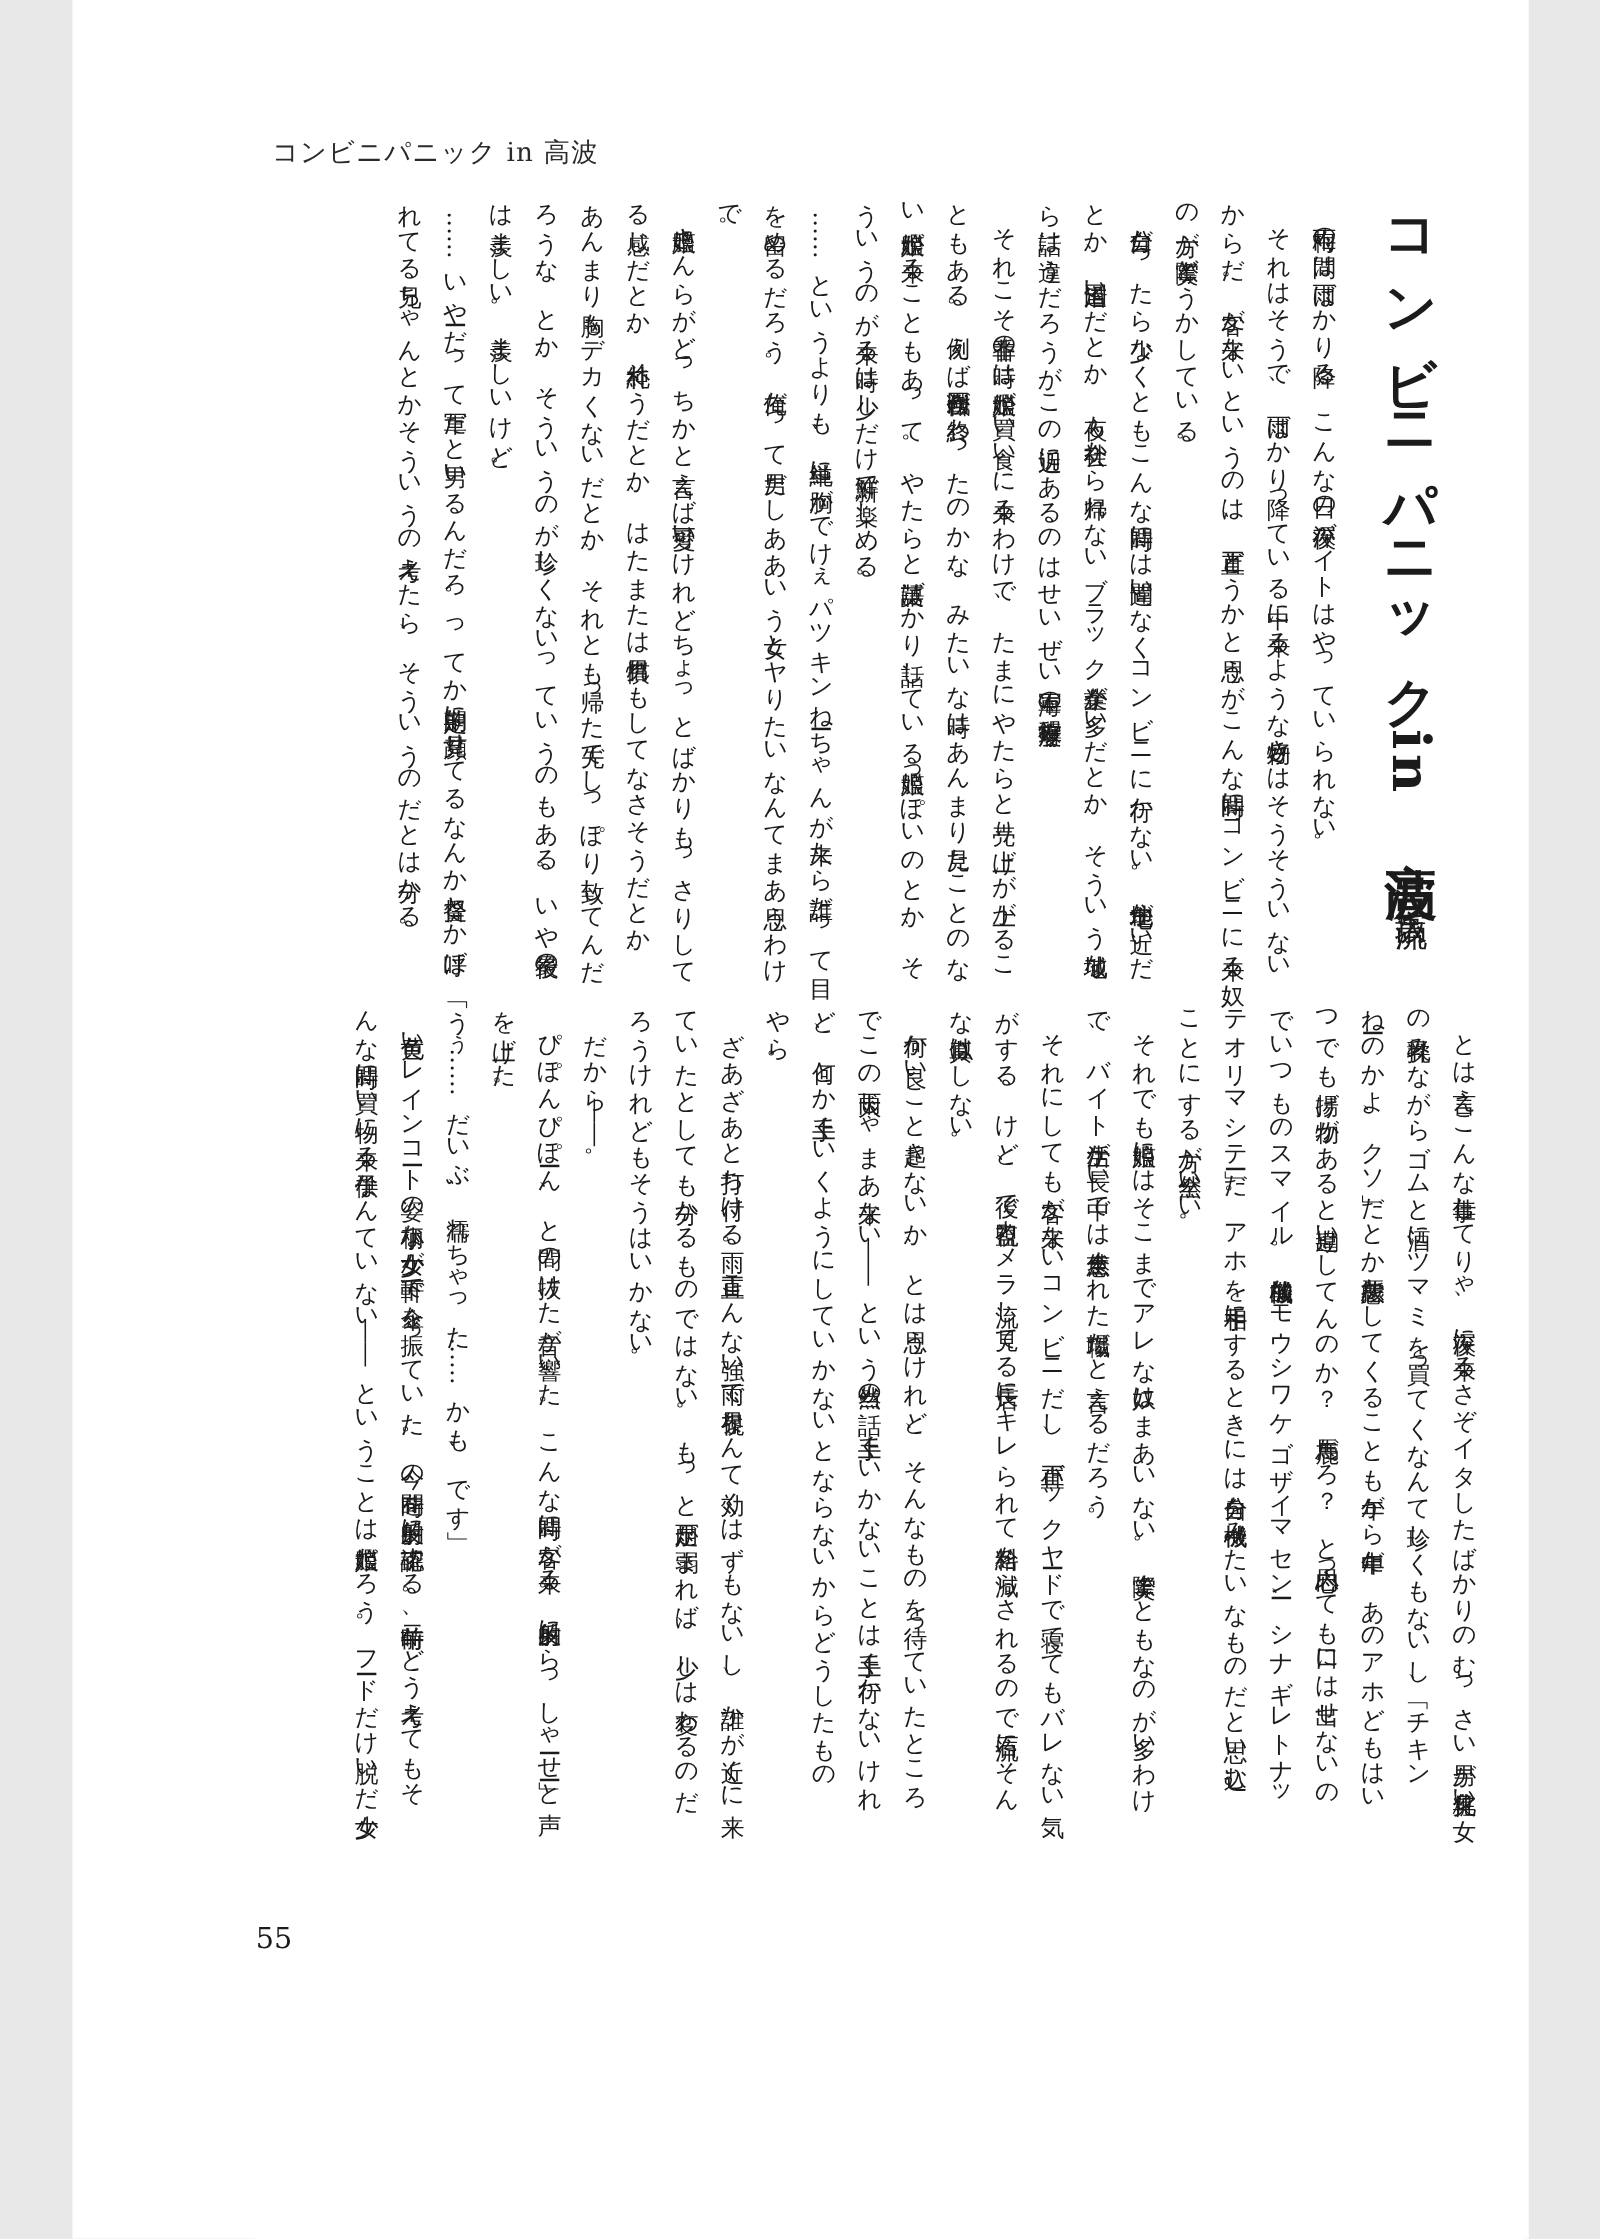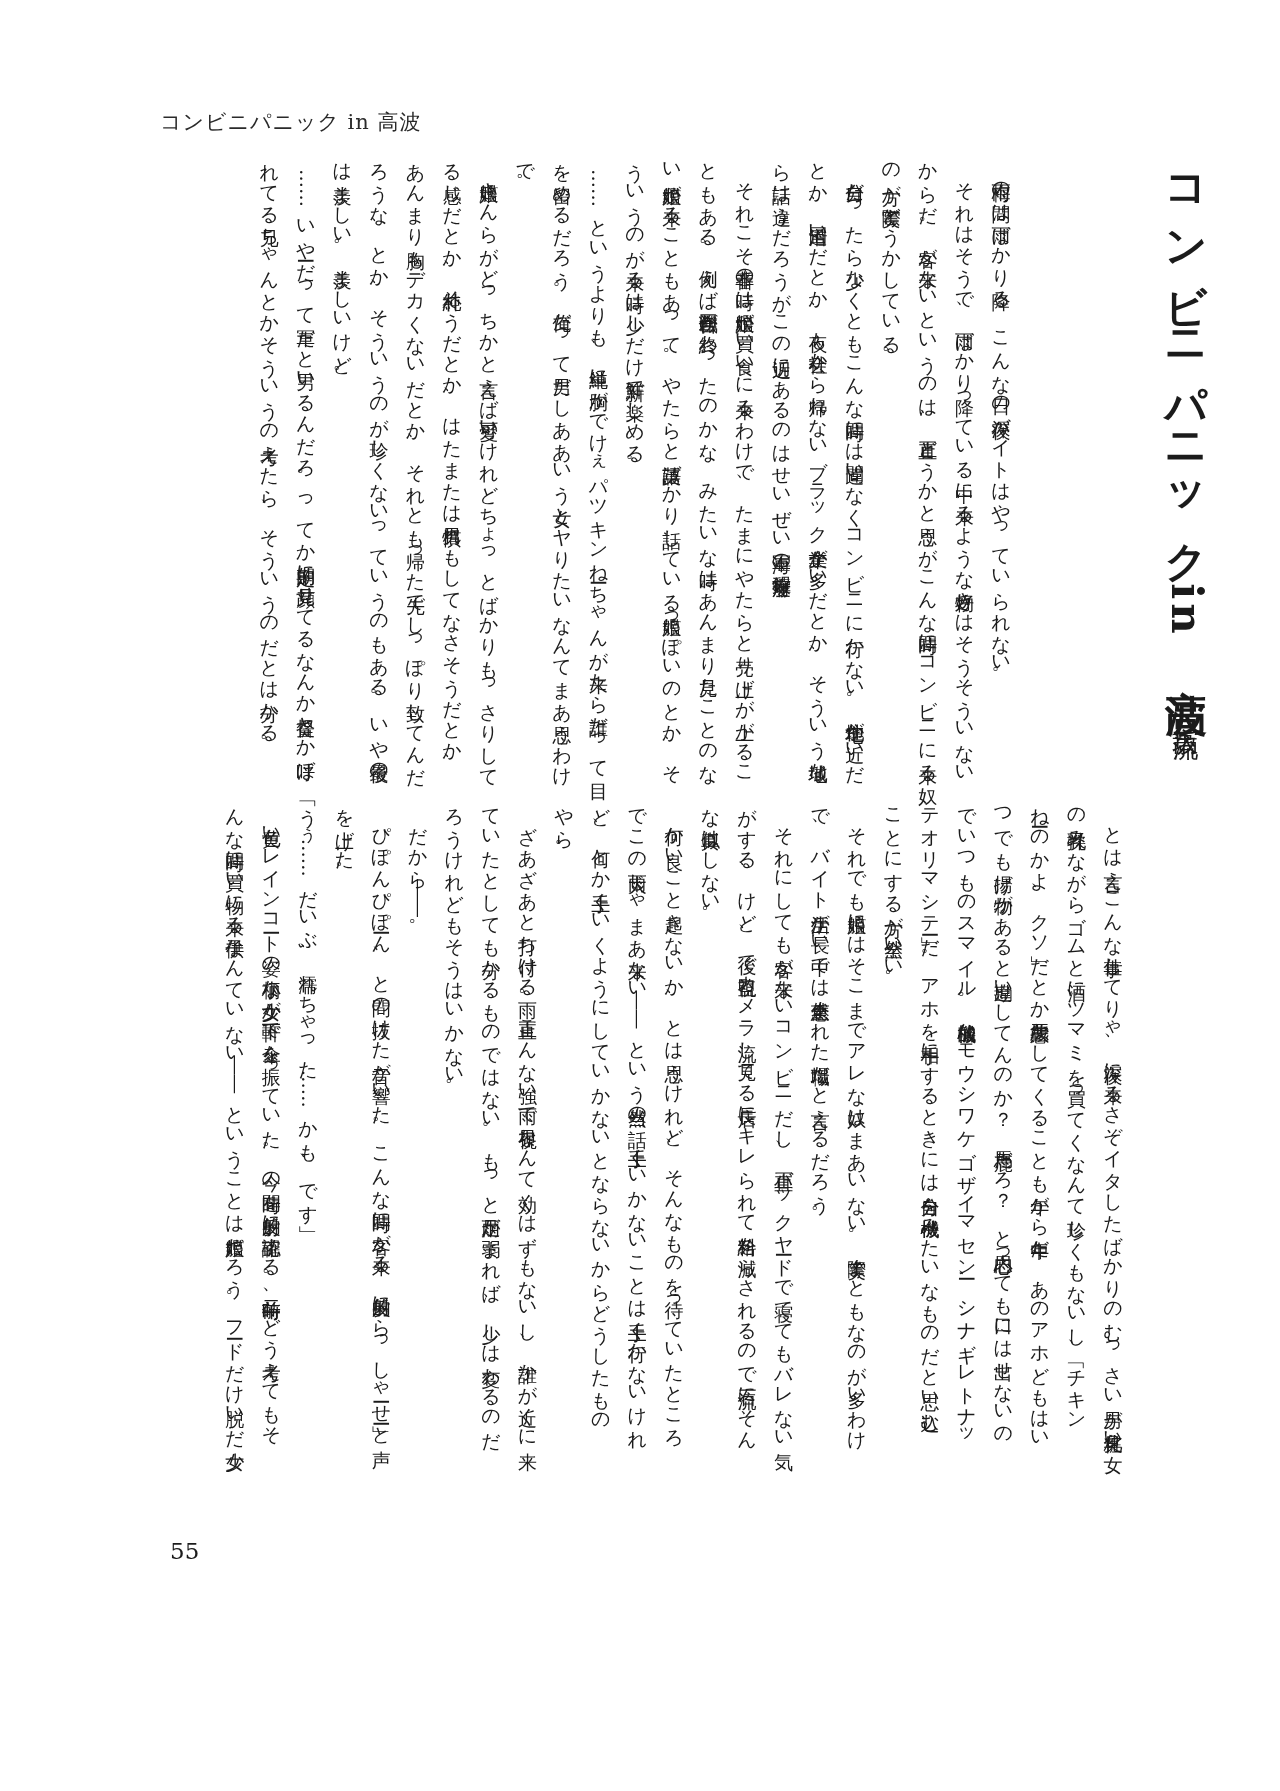--- a/index.html
+++ b/index.html
@@ -1,18 +1,18 @@
 <!DOCTYPE html>
 <html><head>
 <meta charset="utf-8">
 <style>
   html,body{margin:0;padding:0;background:#e8e8e8;}
   .page{
     position:relative;
-    width:1280px;height:1791px;
+    width:1165px;height:1791px;
     margin:0 auto;
     background:#ffffff;
     color:#1b1b1b;
     font-family:"DejaVu Serif","Liberation Serif",serif;
     overflow:hidden;
   }
   .running-header{
     position:absolute;
     left:160px;top:108px;
     font-size:21px;
@@ -54,21 +54,21 @@
   .block-top{
     top:150px;left:140px;
     width:880px;height:630px;
   }
   .block-bottom{
     top:795px;left:140px;
     width:992px;height:646px;
   }
   .page-number{
     position:absolute;
-    left:170px;top:1538px;
+    left:147px;top:1538px;
     font-size:23px;
     color:#1b1b1b;
   }
 </style>
 </head>
 <body>
 
 <div class="page">
 
   <div class="running-header">コンビニパニック in 高波</div>

